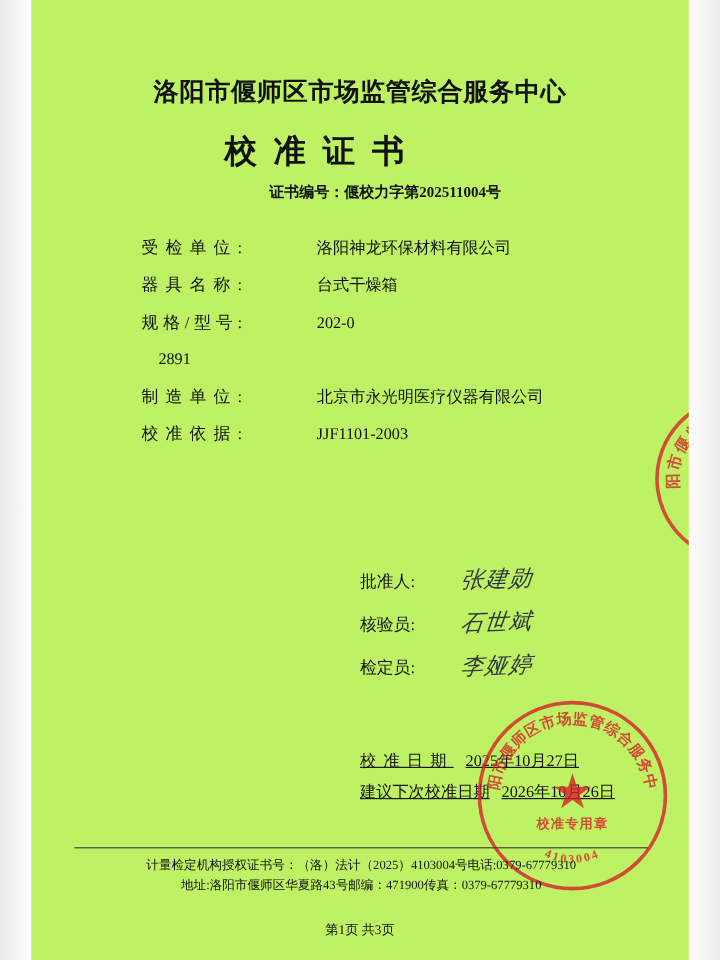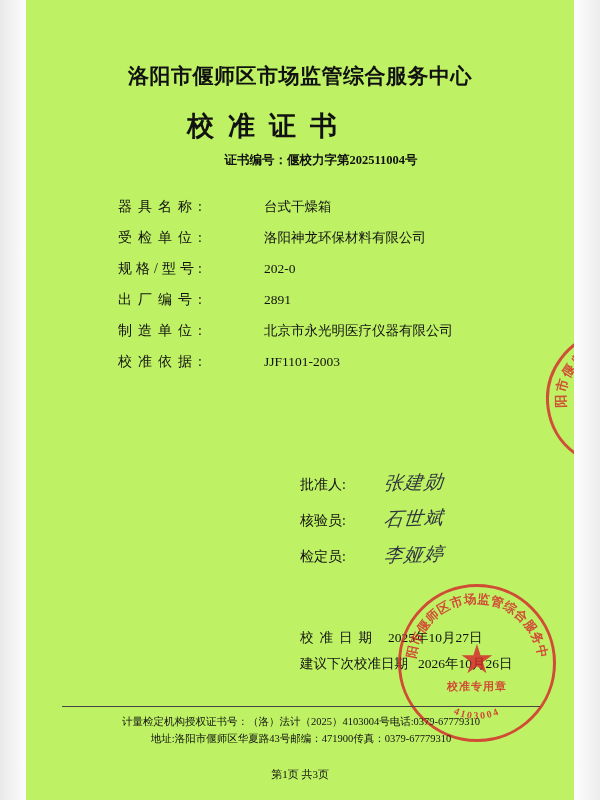--- a/index.html
+++ b/index.html
@@ -126,22 +126,23 @@
   }
 
   .date-block {
     position: absolute;
     top: 625px;
     left: 300px;
     width: 290px;
   }
   .date-row {
     display: flex;
-    align-items: center;
+    align-items: flex-start;
     height: 26px;
+    text-decoration: underline;
   }
   .date-label {
     font-size: 13.5px;
     color: #111;
     white-space: nowrap;
   }
   .date-label.spaced {
     letter-spacing: 6px;
   }
   .date-value {
@@ -260,36 +261,35 @@
 
 <div class="page">
 
   <div class="org-title">洛阳市偃师区市场监管综合服务中心</div>
   <div class="doc-title">校准证书</div>
   <div class="cert-no">证书编号：偃校力字第202511004号</div>
 
   <div class="fields">
 
     <div class="field-row">
+      <div class="field-label" style="letter-spacing:6px;">受检单位:</div>
+      <div class="field-value">洛阳神龙环保材料有限公司</div>
+    </div>
+
+    <div class="field-row">
       <div class="field-label" style="letter-spacing:6px;">器具名称:</div>
       <div class="field-value">台式干燥箱</div>
     </div>
 
     <div class="field-row">
-      <div class="field-label" style="letter-spacing:6px;">受检单位:</div>
-      <div class="field-value">洛阳神龙环保材料有限公司</div>
-    </div>
-
-    <div class="field-row">
       <div class="field-label" style="letter-spacing:4px;">规格/型号:</div>
       <div class="field-value">202-0</div>
     </div>
 
     <div class="field-row">
-      <div class="field-label" style="letter-spacing:6px;">出厂编号:</div>
       <div class="field-value">2891</div>
     </div>
 
     <div class="field-row">
       <div class="field-label" style="letter-spacing:6px;">制造单位:</div>
       <div class="field-value">北京市永光明医疗仪器有限公司</div>
     </div>
 
     <div class="field-row">
       <div class="field-label" style="letter-spacing:6px;">校准依据:</div>

